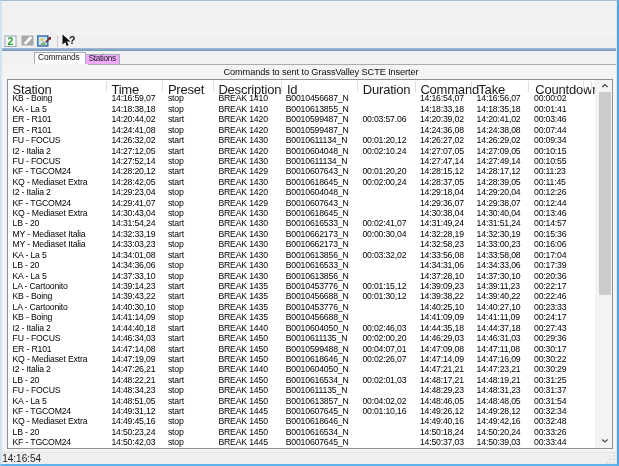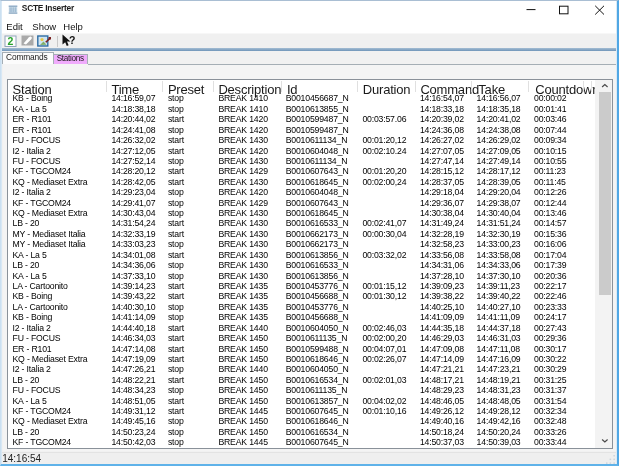--- a/index.html
+++ b/index.html
@@ -12,21 +12,21 @@
 #ticon{position:absolute;left:6.5px;top:3.7px;width:10px;height:9.3px;}
 #ttext{position:absolute;left:20.8px;top:2.2px;font-size:8.4px;font-weight:700;color:#1c1c1c;letter-spacing:-0.25px;}
 .capbtn{position:absolute;top:0;height:18px;width:30px;}
 
 #menu{position:absolute;left:0;top:18px;width:616px;height:14px;background:#fff;font-size:9.5px;color:#111;}
 #menu span{position:absolute;top:1.5px;}
 
 #toolbar{position:absolute;left:0;top:32px;width:616px;height:16px;background:#f0f0f0;border-top:1px solid #f7f7f7;}
 #steel{position:absolute;left:0;top:47.2px;width:616px;height:2.6px;background:linear-gradient(#a5bdd3,#6f95b9);}
 
-.tab{position:absolute;font-size:8.4px;color:#1a1a1a;}
+.tab{position:absolute;font-size:8.4px;color:#1a1a1a;margin-left:32px;}
 #tab1{left:1.2px;top:51.2px;width:51.5px;height:12px;background:#fcfcfc;border:1px solid #a5aeb5;border-bottom:none;z-index:3;}
 #tab2{left:52.7px;top:53px;width:34.5px;height:10px;background:#f0abfc;border:1px solid #a5aeb5;border-left:none;border-bottom:none;z-index:2;}
 #tabline{position:absolute;left:87px;top:62.8px;width:528px;height:1px;background:#a5aeb5;}
 #tab1 span{position:absolute;left:2.8px;top:-1px;letter-spacing:-0.15px;}
 #tab2 span{position:absolute;left:3px;top:-1.5px;font-size:8.2px;letter-spacing:-0.3px;}
 #page{position:absolute;left:1.5px;top:63.3px;width:614px;height:387px;background:#f4f4f4;}
 #caption{position:absolute;left:24px;top:66px;width:592px;text-align:center;font-size:9.2px;color:#111;letter-spacing:-0.1px;}
 
 #grid{position:absolute;left:5.5px;top:77.5px;width:606.5px;height:370px;background:#fff;border:1px solid #8a9199;}
 .hlab{position:absolute;top:80.8px;font-size:13px;color:#1a1a1a;z-index:2;letter-spacing:-0.2px;}
@@ -35,47 +35,20 @@
 
 #sbar{position:absolute;left:594px;top:79px;width:16.5px;height:368px;background:#f3f3f3;z-index:4;}
 #sthumb{position:absolute;left:598.3px;top:90.7px;width:11.7px;height:203px;background:#cbcbcb;z-index:5;}
 .sarrow{position:absolute;left:594.5px;width:17.5px;height:13px;z-index:6;}
 
 #status{position:absolute;left:0;top:451.2px;width:616px;height:11.5px;background:#efefef;border-top:1px solid #e3e3e3;}
 #stext{position:absolute;left:1.2px;top:452.3px;font-size:10px;color:#222;}
 </style></head>
 <body>
 <div id="win">
- <div id="title">
-  <svg id="ticon" viewBox="0 0 10 10">
-        <rect x="0.2" y="0.4" width="9.6" height="9.2" fill="#e8f0f7"></rect>
-        <rect x="0.4" y="0.7" width="9.2" height="1.2" fill="#7c9cba"></rect>
-        <rect x="0.4" y="8.1" width="9.2" height="1.2" fill="#7c9cba"></rect>
-        <rect x="1.2" y="2.4" width="1.3" height="5.4" fill="#8badc8"></rect>
-        <rect x="3.2" y="2.4" width="1.3" height="5.4" fill="#8badc8"></rect>
-        <rect x="5.3" y="2.4" width="1.3" height="5.4" fill="#8badc8"></rect>
-        <rect x="7.4" y="2.4" width="1.3" height="5.4" fill="#8badc8"></rect>
-      </svg>
-  <div id="ttext">SCTE Inserter</div>
-  <svg class="capbtn" style="left:514.8px" viewBox="0 0 30 18">
-        <line x1="10.5" y1="8.6" x2="19.5" y2="8.6" stroke="#111" stroke-width="1"></line>
-      </svg>
-  <svg class="capbtn" style="left:547.8px" viewBox="0 0 30 18">
-        <rect x="10.5" y="5.2" width="8.5" height="7.6" fill="none" stroke="#111" stroke-width="1"></rect>
-      </svg>
-  <svg class="capbtn" style="left:583.8px" viewBox="0 0 30 18">
-        <line x1="10.2" y1="4.8" x2="19" y2="13.5" stroke="#111" stroke-width="1"></line>
-        <line x1="19" y1="4.8" x2="10.2" y2="13.5" stroke="#111" stroke-width="1"></line>
-      </svg>
- </div>
- <div id="menu">
-      <span style="left:5.3px">Edit</span>
-      <span style="left:31.3px">Show</span>
-      <span style="left:62.3px">Help</span>
-    </div>
  <div id="toolbar">
   <svg style="position:absolute;left:3px;top:1px" width="13" height="13" viewBox="0 0 13 13">
         <rect x="1" y="1" width="11" height="10.5" fill="#fdfdfd" stroke="#90a4ba" stroke-width="1"></rect>
         <text x="6.5" y="9.8" font-size="10.5" font-weight="bold" fill="#27a32b" text-anchor="middle" font-family="Liberation Sans">2</text>
       </svg>
   <svg style="position:absolute;left:20px;top:1px" width="13" height="11" viewBox="0 0 13 11">
         <rect x="0.5" y="0.5" width="12" height="10" fill="#a9a9a9"></rect>
         <path d="M2.5 8.5 L8 2.2 Q9.5 1 10.5 2.2 Q11.3 3.3 10 4.6 L5 9.4 Z" fill="#fff"></path>
       </svg>
   <svg style="position:absolute;left:36px;top:1px" width="14" height="12" viewBox="0 0 14 12">
@@ -93,20 +66,21 @@
  </div>
  <div id="steel"></div>
  <div id="page"></div>
  <div id="tabline"></div>
  <div id="tab1" class="tab">
       <span>Commands</span>
     </div>
  <div id="tab2" class="tab">
       <span>Stations</span>
     </div>
+ <div id="caption">Commands to sent to GrassValley SCTE Inserter</div>
  <div id="grid"></div>
  <div class="hlab" style="left:11.5px">Station</div>
 <div class="hlab" style="left:110.4px">Time</div>
 <div class="hlab" style="left:166.9px">Preset</div>
 <div class="hlab" style="left:217.4px">Description</div>
 <div class="hlab" style="left:285.9px">Id</div>
 <div class="hlab" style="left:361.8px">Duration</div>
 <div class="hlab" style="left:419.4px">Command</div>
 <div class="hlab" style="left:477.3px">Take</div>
 <div class="hlab" style="left:534.3px">Countdown</div>

